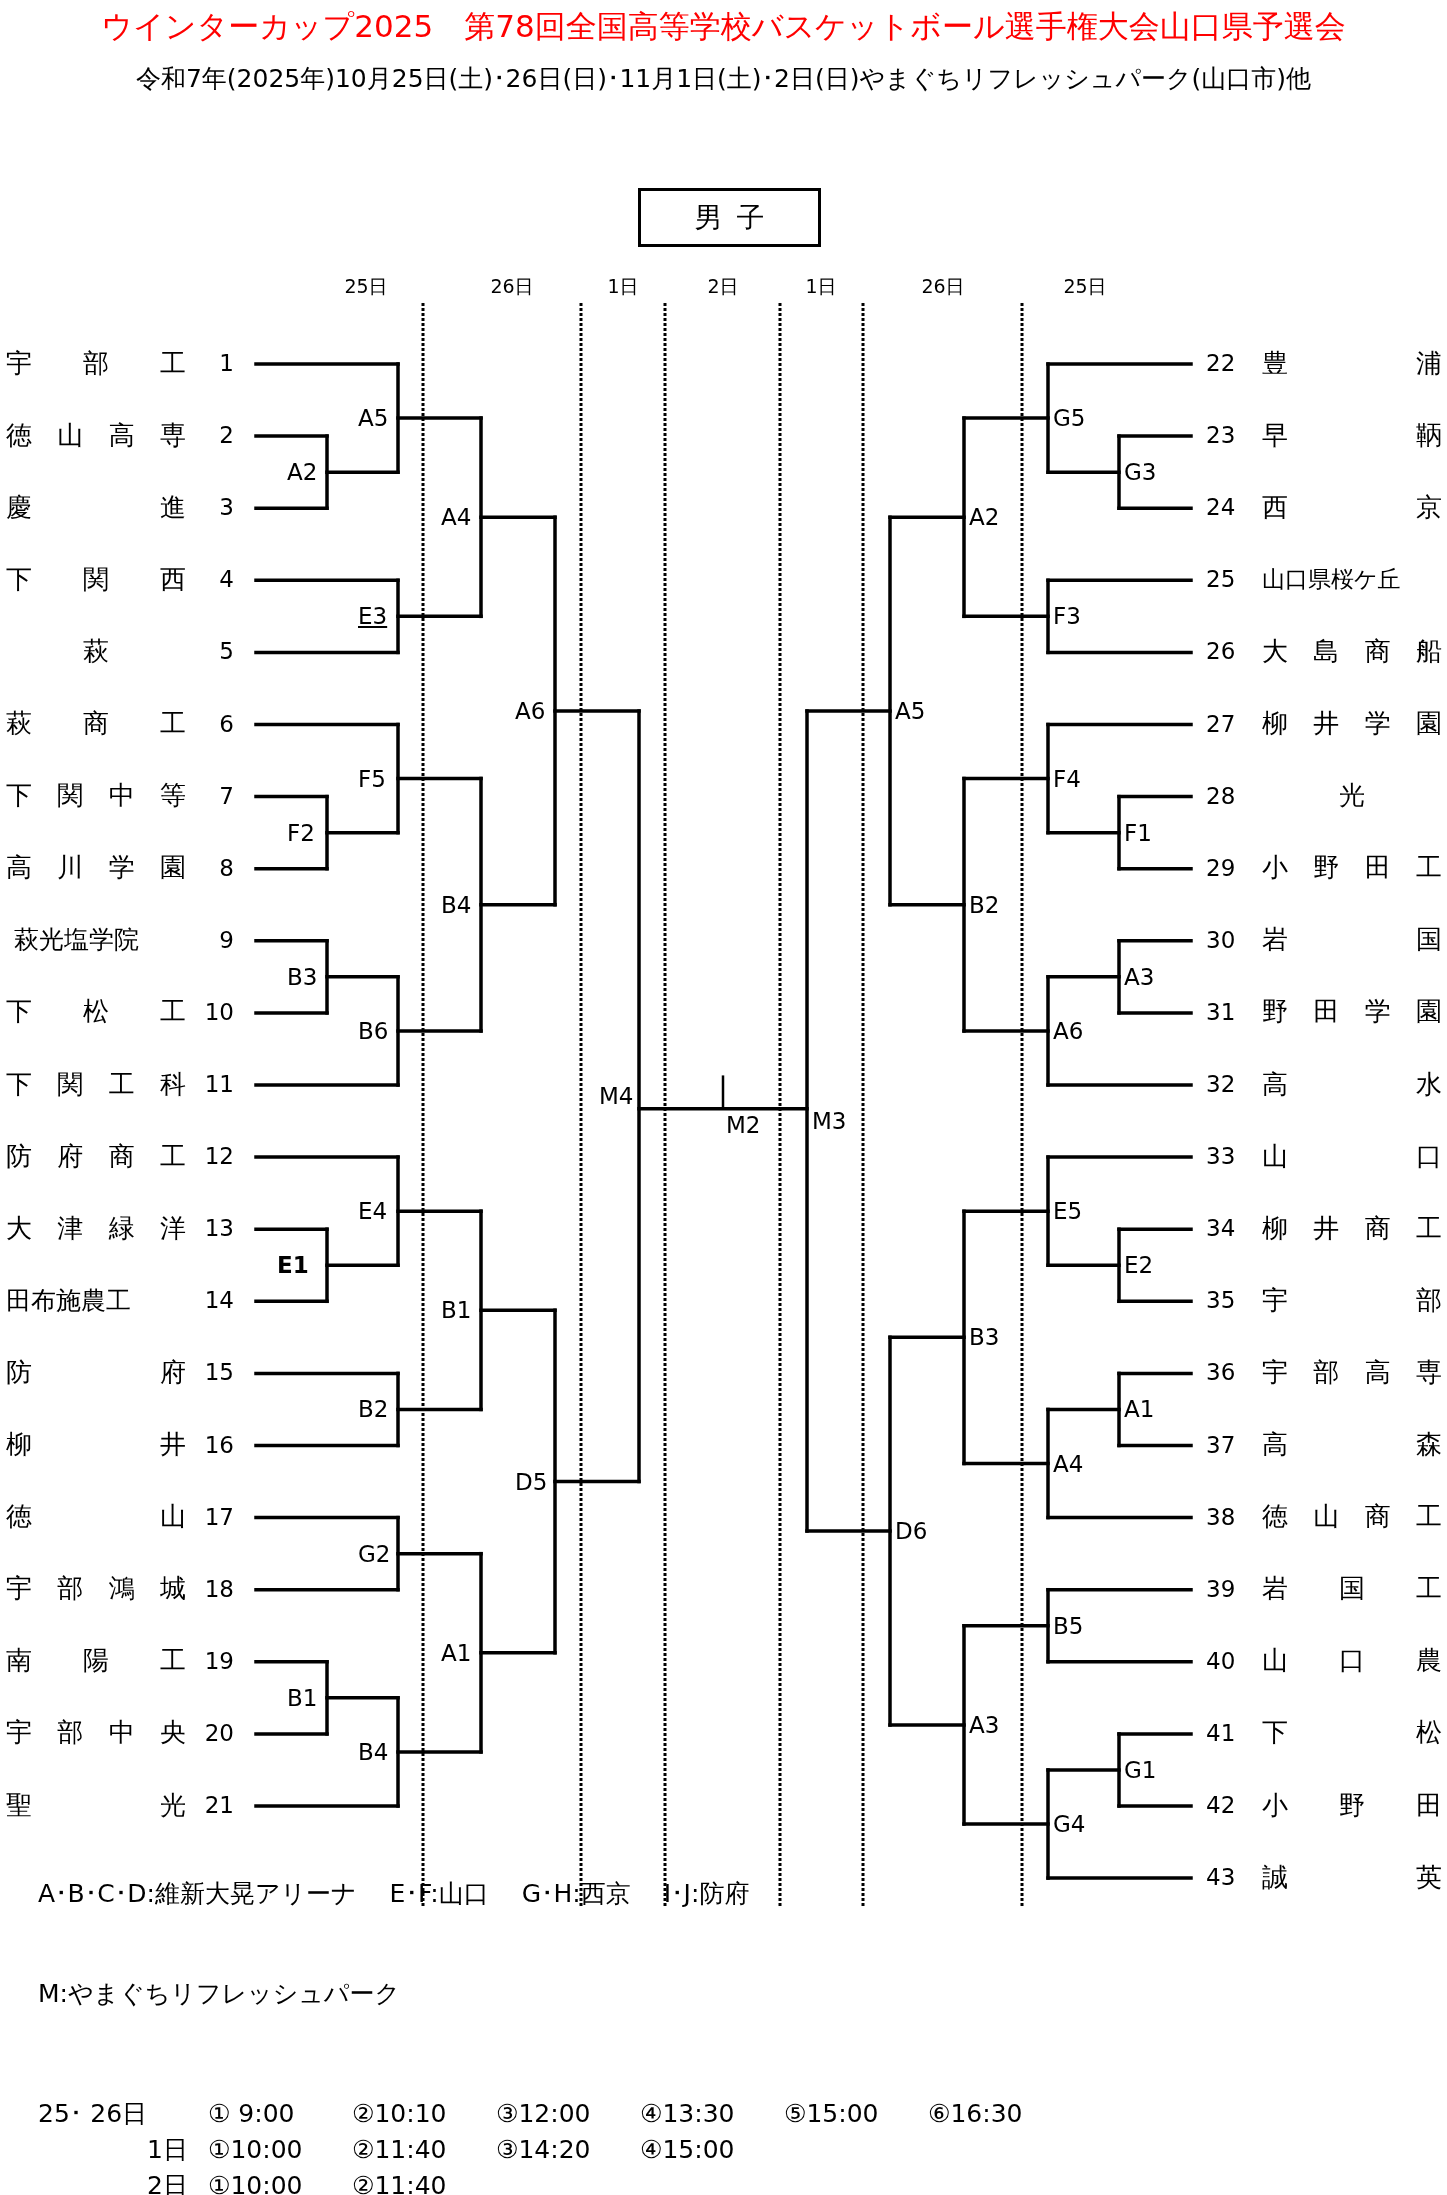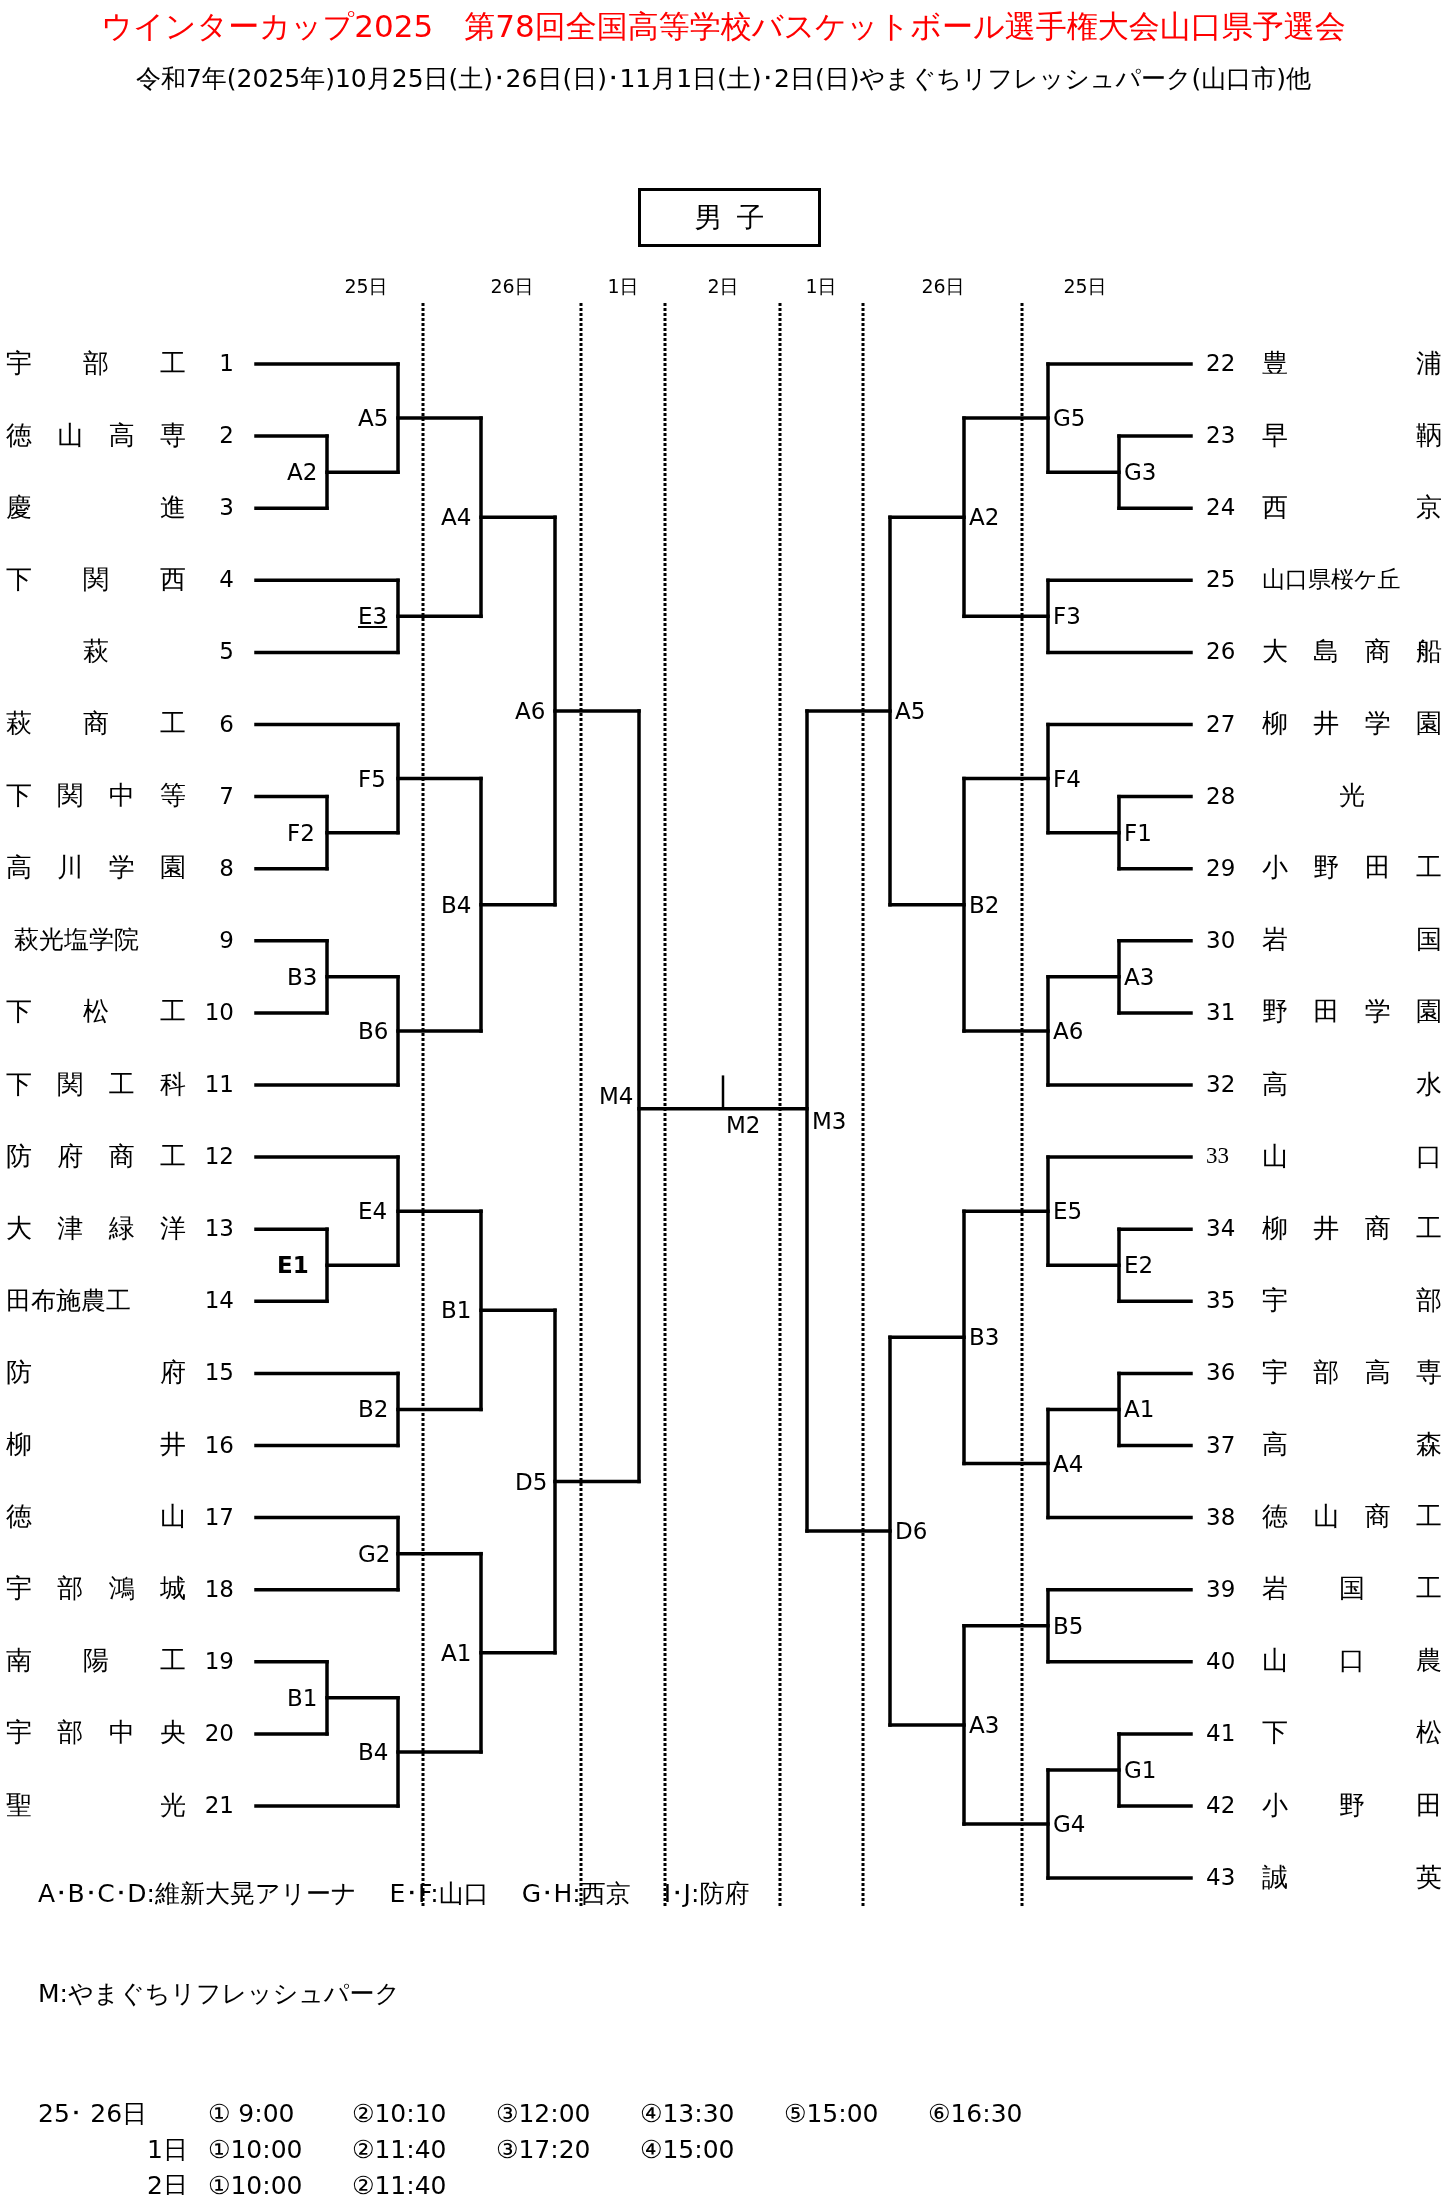--- a/index.html
+++ b/index.html
@@ -348,21 +348,21 @@
     <div class="team-num right" style="top: 994.9px;">31</div>
     <div class="team-name right" style="top: 1067px;">
       <span>高</span>
       <span>水</span>
     </div>
     <div class="team-num right" style="top: 1067px;">32</div>
     <div class="team-name right" style="top: 1139.1px;">
       <span>山</span>
       <span>口</span>
     </div>
-    <div class="team-num right" style="top: 1139.1px; font-family: Liberation Serif, serif;">33</div>
+    <div class="team-num right" style="top: 1139.1px;">33</div>
     <div class="team-name right" style="top: 1211.2px;">
       <span>柳</span>
       <span>井</span>
       <span>商</span>
       <span>工</span>
     </div>
     <div class="team-num right" style="top: 1211.2px;">34</div>
     <div class="team-name right" style="top: 1283.3px;">
       <span>宇</span>
       <span>部</span>
@@ -467,18 +467,18 @@
     <div class="footer" style="top: 2096px; left: 38px; width: 150px; text-align: left; white-space: pre;">25･ 26日</div>
     <div class="footer" style="top: 2096px; left: 208px;">① 9:00</div>
     <div class="footer" style="top: 2096px; left: 352px;">②10:10</div>
     <div class="footer" style="top: 2096px; left: 496px;">③12:00</div>
     <div class="footer" style="top: 2096px; left: 640px;">④13:30</div>
     <div class="footer" style="top: 2096px; left: 784px;">⑤15:00</div>
     <div class="footer" style="top: 2096px; left: 928px;">⑥16:30</div>
     <div class="footer" style="top: 2132px; left: 38px; width: 150px; text-align: right; white-space: pre;">1日</div>
     <div class="footer" style="top: 2132px; left: 208px;">①10:00</div>
     <div class="footer" style="top: 2132px; left: 352px;">②11:40</div>
-    <div class="footer" style="top: 2132px; left: 496px;">③17:20</div>
+    <div class="footer" style="top: 2132px; left: 496px;">③14:20</div>
     <div class="footer" style="top: 2132px; left: 640px;">④15:00</div>
     <div class="footer" style="top: 2168px; left: 38px; width: 150px; text-align: right; white-space: pre;">2日</div>
     <div class="footer" style="top: 2168px; left: 208px;">①10:00</div>
     <div class="footer" style="top: 2168px; left: 352px;">②11:40</div>
   </div>
 
 </body></html>

